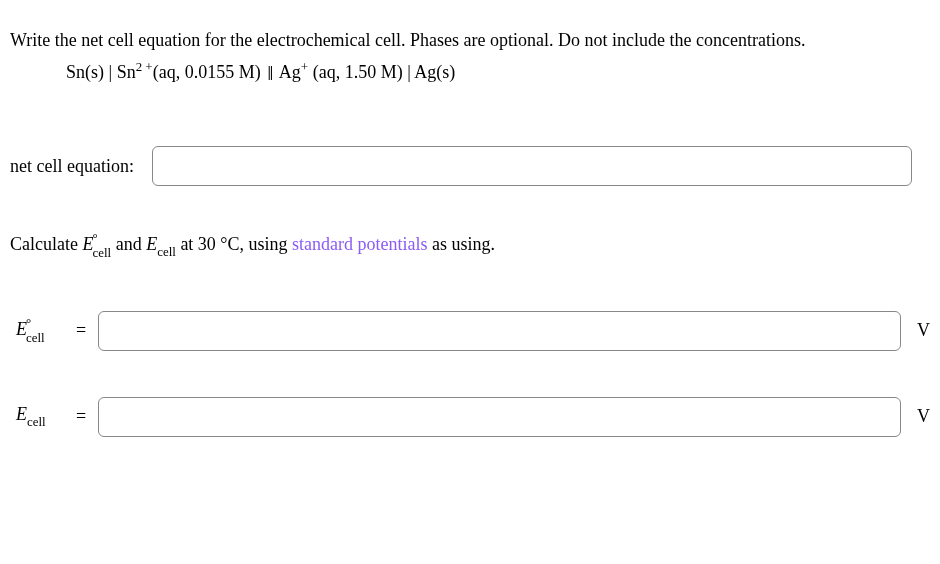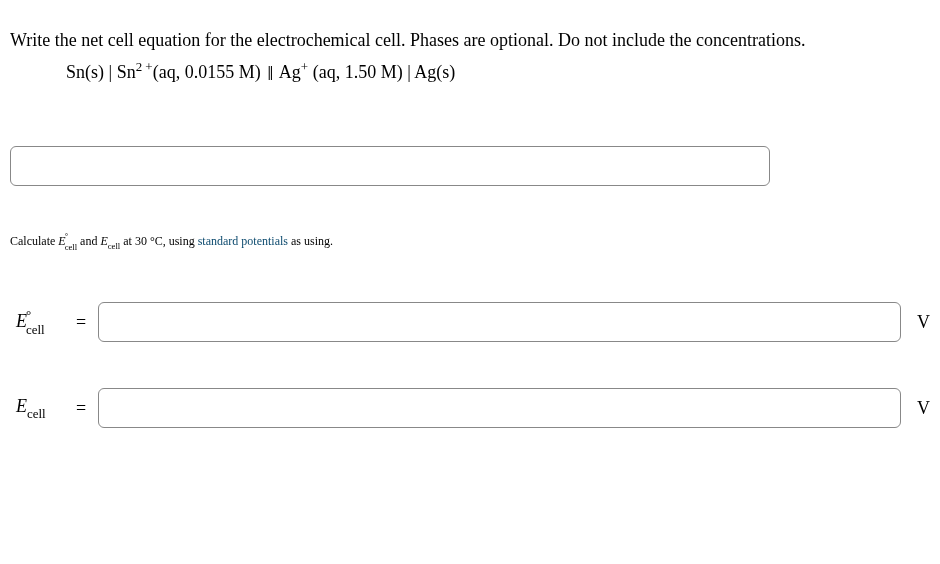--- a/index.html
+++ b/index.html
@@ -45,21 +45,21 @@
       font-family: "Times New Roman", Times, serif;
       background: #fff;
       outline: none;
     }
     .unit-label {
       margin-left: 16px;
       font-size: 18px;
     }
     .calc-text {
       margin-bottom: 52px;
-      font-size: 12px;
+      font-size: 18px;
     }
     .italic {
       font-style: italic;
     }
     .sub {
       font-size: 0.72em;
       vertical-align: sub;
       position: relative;
       top: 0.08em;
     }
@@ -79,21 +79,21 @@
     }
     .supsub .ss-sup {
       position: relative;
       top: -0.22em;
     }
     .supsub .ss-sub {
       position: relative;
       top: 0.15em;
     }
     .link {
-      color: #0c4a6e;
+      color: #8b5cf6;
       cursor: pointer;
     }
     .sep-big {
       display: inline-block;
       font-size: 22px;
       vertical-align: -2px;
       margin: 0 2px;
     }
     .e-label-wrap {
       width: 56px;
@@ -122,20 +122,21 @@
   </span>
   <span class="sep-big">‖</span>
   <span>
     <span>Ag</span><span class="sup">+</span> <span>(aq, 1.50 M)</span>
   </span>
   <span> | </span>
   <span>Ag(s)</span>
 </div>
 
 <div class="input-row">
+  <div class="field-label">net cell equation:</div>
   <input type="text" class="answer-input" style="max-width: 760px;" value="">
 </div>
 
 <div class="calc-text">
   <span>Calculate </span><span class="italic">E</span><span class="supsub">
       <span class="ss-sup">°</span>
       <span class="ss-sub">cell</span>
     </span><span> and </span><span class="italic">E</span><span class="sub">cell</span><span> at 30 °C, using </span><span class="link">standard potentials</span><span> as using.</span>
 </div>
 

